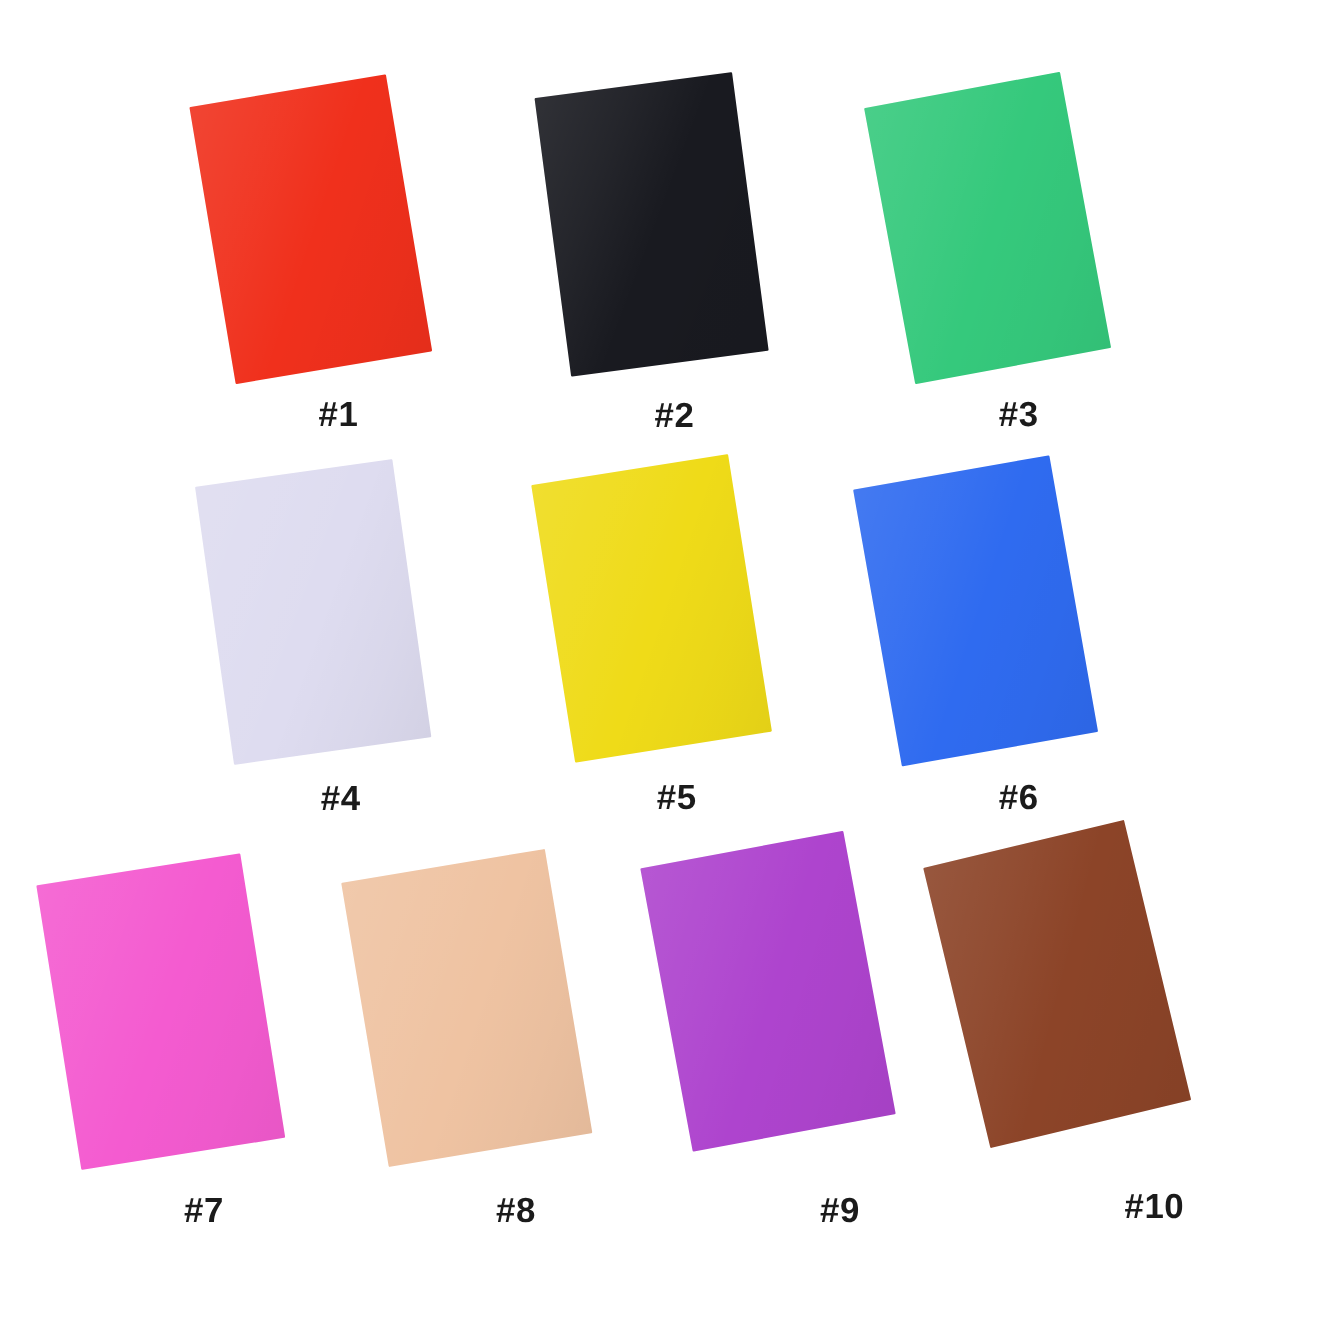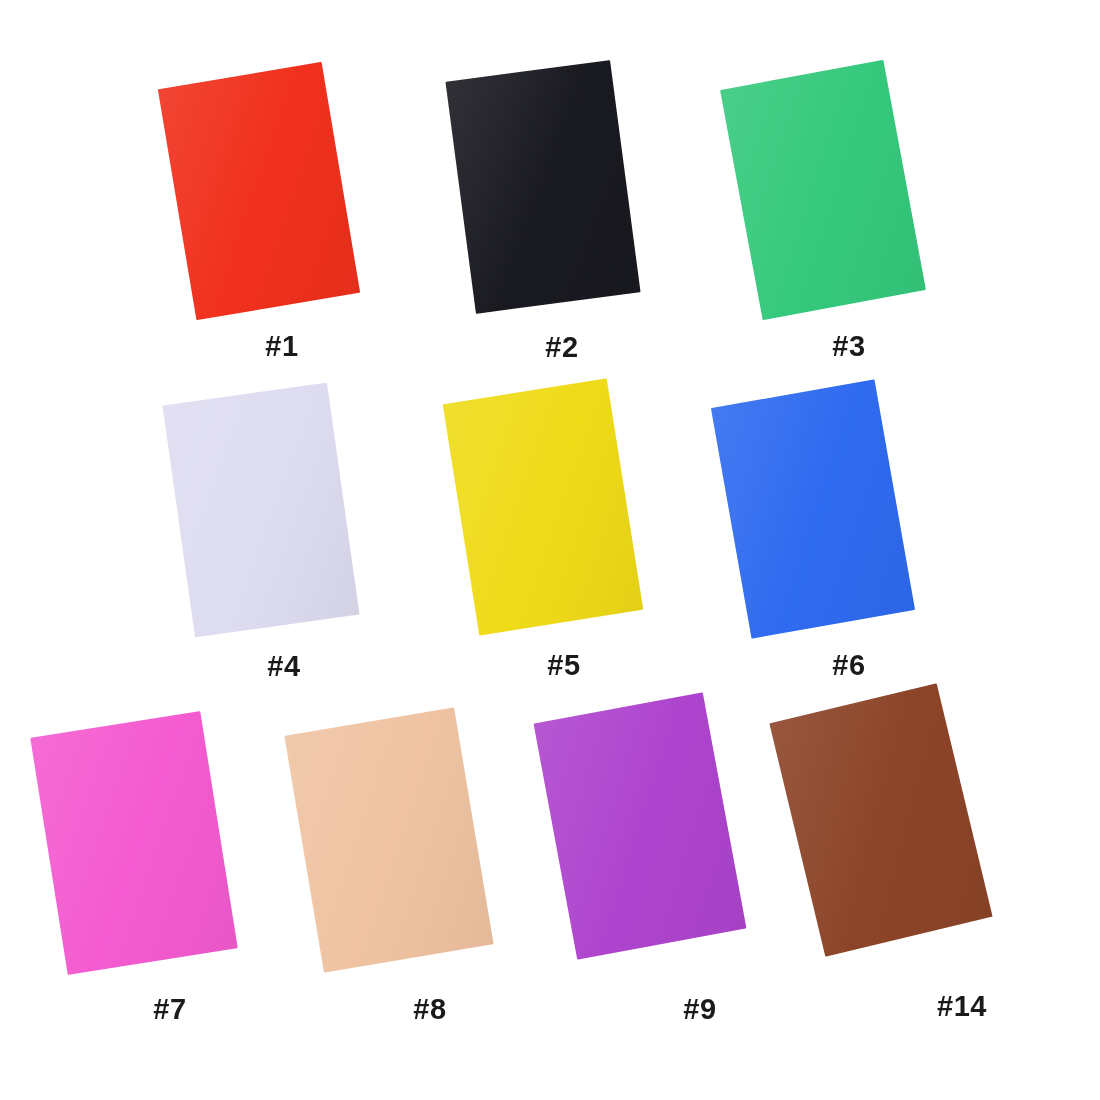--- a/index.html
+++ b/index.html
@@ -127,15 +127,15 @@
         </div>
       </div>
       <div class="sheet-label" style="left: 700px; top: 995px; color: rgb(27, 27, 27);">#9</div>
     </div>
     <div class="swatch-group" style="left: 0px; top: 0px;">
       <div class="sheet" style="left: 795px; top: 700px; width: 172px; height: 240px; transform: rotate(-13.5deg);">
         <div class="sheet-inner" style="background: rgb(140, 68, 40);">
           <div class="sheen"></div>
         </div>
       </div>
-      <div class="sheet-label" style="left: 962px; top: 992px; color: rgb(27, 27, 27);">#14</div>
+      <div class="sheet-label" style="left: 962px; top: 992px; color: rgb(27, 27, 27);">#10</div>
     </div>
   </div>
 
 </body></html>

